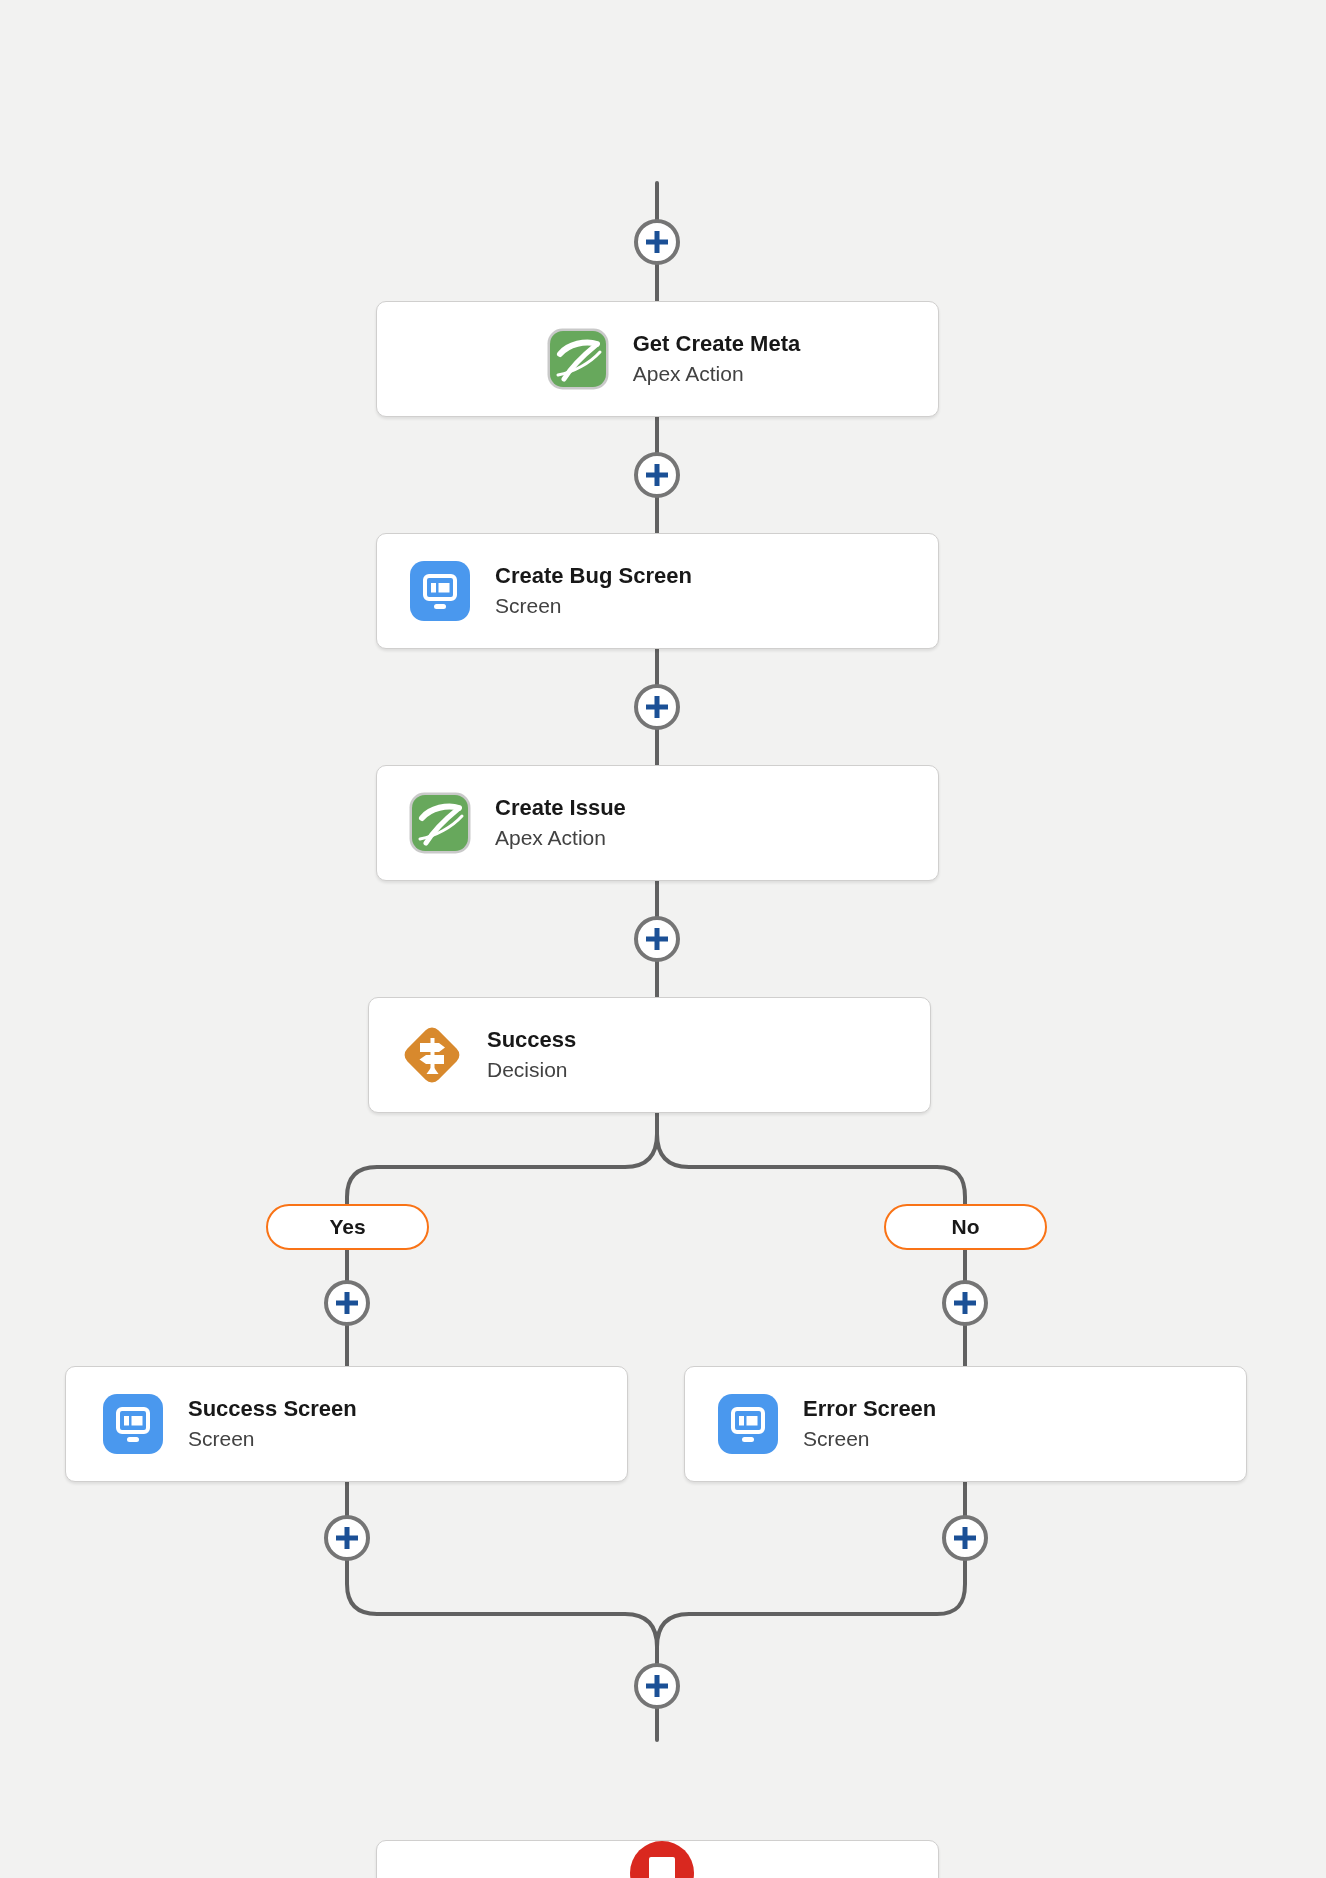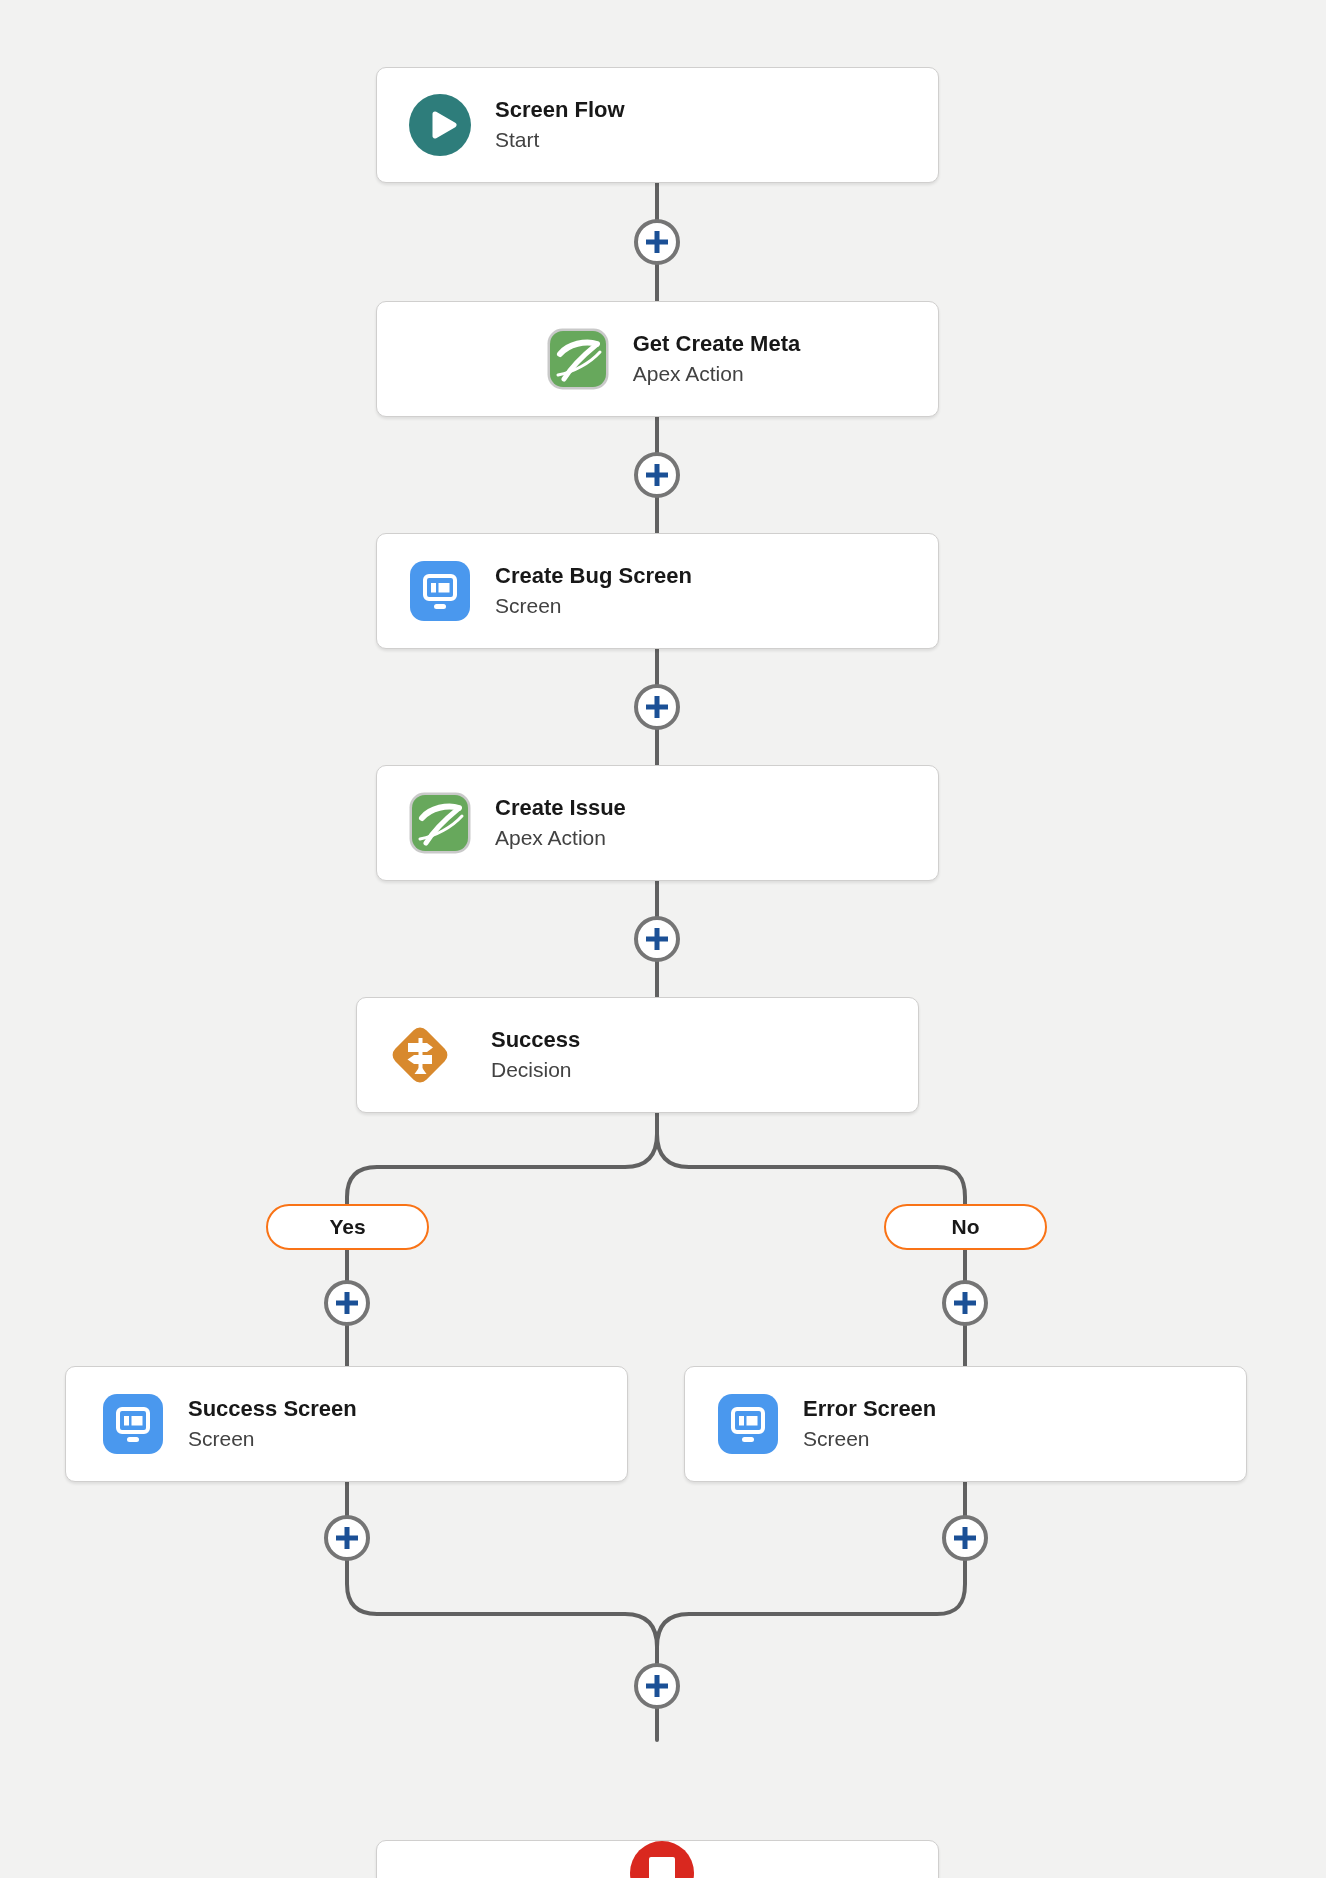--- a/index.html
+++ b/index.html
@@ -32,32 +32,20 @@
   <svg class="wires" width="1326" height="1878" viewBox="0 0 1326 1878">
     <g fill="none" stroke-width="4" stroke-linecap="round" stroke="#616161">
       <path d="M657 183 V1113"></path>
       <path d="M657 1113 V1134 C657 1156 646 1167 625 1167 L377 1167 C357 1167 347 1177 347 1197 V1366"></path>
       <path d="M657 1113 V1134 C657 1156 668 1167 689 1167 L937 1167 C957 1167 965 1177 965 1197 V1366"></path>
       <path d="M347 1482 V1584 C347 1604 357 1614 377 1614 L625 1614 C646 1614 657 1625 657 1647 V1740"></path>
       <path d="M965 1482 V1584 C965 1604 957 1614 937 1614 L689 1614 C668 1614 657 1625 657 1647"></path>
     </g>
   </svg>
 
-  <div class="node" style="left:376px;top:67px;">
-    <span class="iconwrap">
-      <svg viewBox="0 0 62 62" width="62" height="62">
-        <circle cx="31" cy="31" r="31" fill="#2e7d7b"></circle>
-        <path d="M26 20 L45 31 L26 42 Z" fill="#ffffff" stroke="#ffffff" stroke-width="5" stroke-linejoin="round"></path>
-      </svg>
-    </span>
-    <span class="txt">
-      <span class="title">Screen Flow</span>
-      <span class="subtitle">Start</span>
-    </span>
-  </div>
 
   <div class="plus" style="left:634px;top:219px;">
     <svg width="28" height="28" viewBox="0 0 28 28">
       <path d="M14 3 V25 M3 14 H25" stroke-width="5" fill="none" stroke="#1b5096"></path>
     </svg>
   </div>
 
   <div class="node" style="left:376px;top:301px;justify-content:center;">
     <span class="iconwrap">
       <svg viewBox="0 0 62 62" width="62" height="62">
@@ -117,21 +105,21 @@
       <span class="subtitle">Apex Action</span>
     </span>
   </div>
 
   <div class="plus" style="left:634px;top:916px;">
     <svg width="28" height="28" viewBox="0 0 28 28">
       <path d="M14 3 V25 M3 14 H25" stroke-width="5" fill="none" stroke="#1b5096"></path>
     </svg>
   </div>
 
-  <div class="node" style="left:356px;top:997px;gap:16px;">
+  <div class="node" style="left:368px;top:997px;">
     <span class="iconwrap">
       <svg viewBox="0 0 62 62" width="62" height="62">
         <rect x="9" y="9" width="44" height="44" rx="9" transform="rotate(45 31 31)" fill="#d8892d"></rect>
         <g fill="#ffffff">
           <rect x="29.5" y="14" width="4" height="31"></rect>
           <path d="M19 19 H38 L44 23.5 L38 28 H19 Z"></path>
           <path d="M43 31 H25 L18.5 35.5 L25 40 H43 Z"></path>
           <path d="M31.5 41.5 L25.5 50 H37.5 Z"></path>
         </g>
       </svg>

